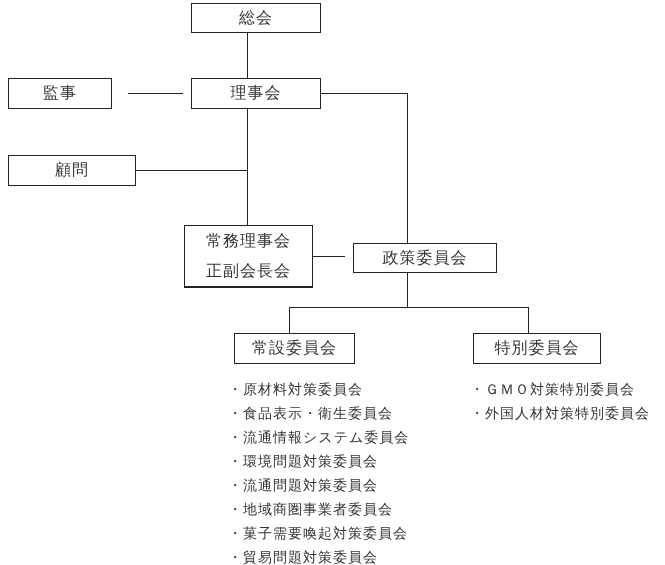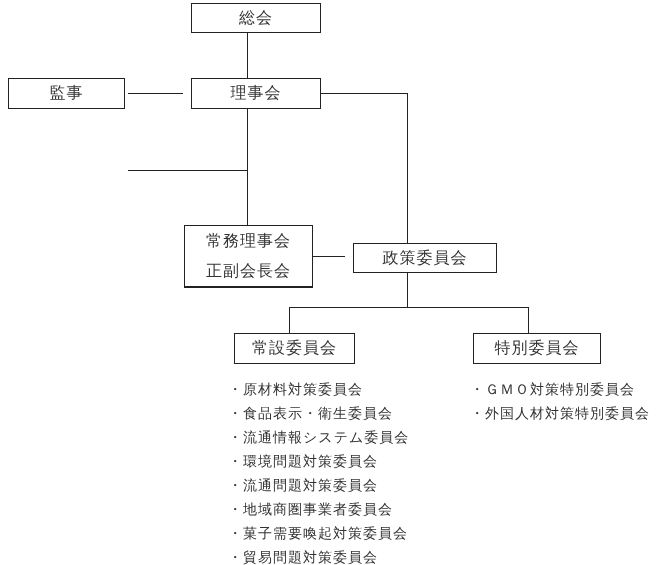--- a/index.html
+++ b/index.html
@@ -48,21 +48,21 @@
     font-size: 14px;
     letter-spacing: 1px;
     line-height: 24px;
     color: #333333;
     white-space: nowrap;
   }
   .bullet-list .li { display: block; }
 
   
   .n-soukai    { left: 183px; top: 3px;   width: 130px; height: 30px; }
-  .n-kanji     { left: 0px;   top: 78px;  width: 117px; height: 31px; }
+  .n-kanji     { left: 0px;   top: 78px;  width: 104px; height: 31px; }
   .n-rijikai   { left: 183px; top: 78px;  width: 130px; height: 31px; }
   .n-komon     { left: 0px;   top: 155px; width: 128px; height: 31px; }
   .n-stack     { left: 184px; top: 225px; width: 129px; height: 63px; }
   .n-seisaku   { left: 345px; top: 243px; width: 144px; height: 30px; }
   .n-jousetsu  { left: 226px; top: 333px; width: 121px; height: 31px; }
   .n-tokubetsu { left: 465px; top: 333px; width: 128px; height: 31px; }
 
   
   .l-v-soukai-rijikai   { left: 247px; top: 33px;  width: 1px;   height: 45px; }
   .l-h-kanji-rijikai    { left: 128px; top: 93px;  width: 55px;  height: 1px; }
@@ -92,20 +92,21 @@
   <div class="line l-h-komon"></div>
   <div class="line l-h-stack-seisaku"></div>
   <div class="line l-v-seisaku-split"></div>
   <div class="line l-h-split"></div>
   <div class="line l-v-split-jousetsu"></div>
   <div class="line l-v-split-tokubetsu"></div>
 
   <div class="node n-soukai">総会</div>
   <div class="node n-kanji">監事</div>
   <div class="node n-rijikai">理事会</div>
+  <div class="node n-komon">顧問</div>
 
   <div class="node-stack n-stack">
     <div class="cell">常務理事会</div>
     <div class="cell divided">正副会長会</div>
   </div>
 
   <div class="node n-seisaku">政策委員会</div>
   <div class="node n-jousetsu">常設委員会</div>
   <div class="node n-tokubetsu">特別委員会</div>
 

